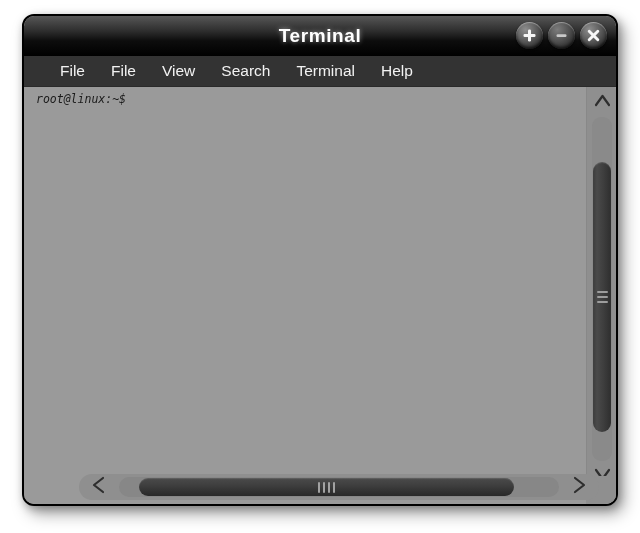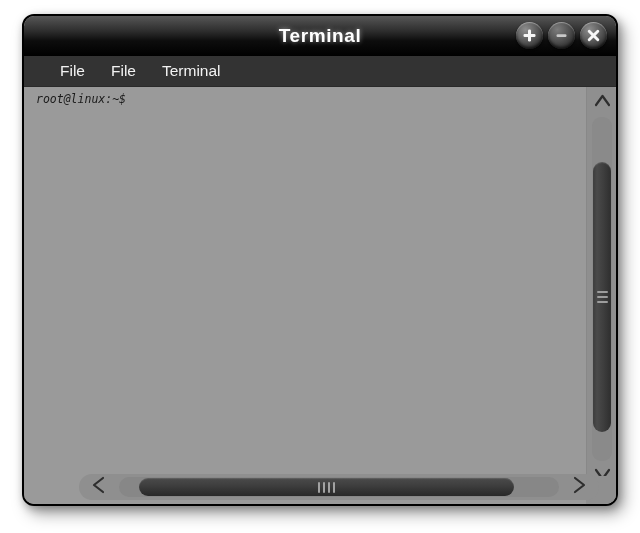--- a/index.html
+++ b/index.html
@@ -267,21 +267,24 @@
             </svg>
           </span>
         </div>
 
       </div>
     </div>
 
     <div id="menubar">
       <div class="menu-item">File</div>
       <div class="menu-item">File</div>
+      <div class="menu-item">View</div>
+      <div class="menu-item">Search</div>
       <div class="menu-item">Terminal</div>
+      <div class="menu-item">Help</div>
     </div>
 
     <div id="body-area">
 
       <div id="term-canvas">
         <div id="prompt-line">root@linux:~$</div>
       </div>
 
       <div id="vscroll">
 

